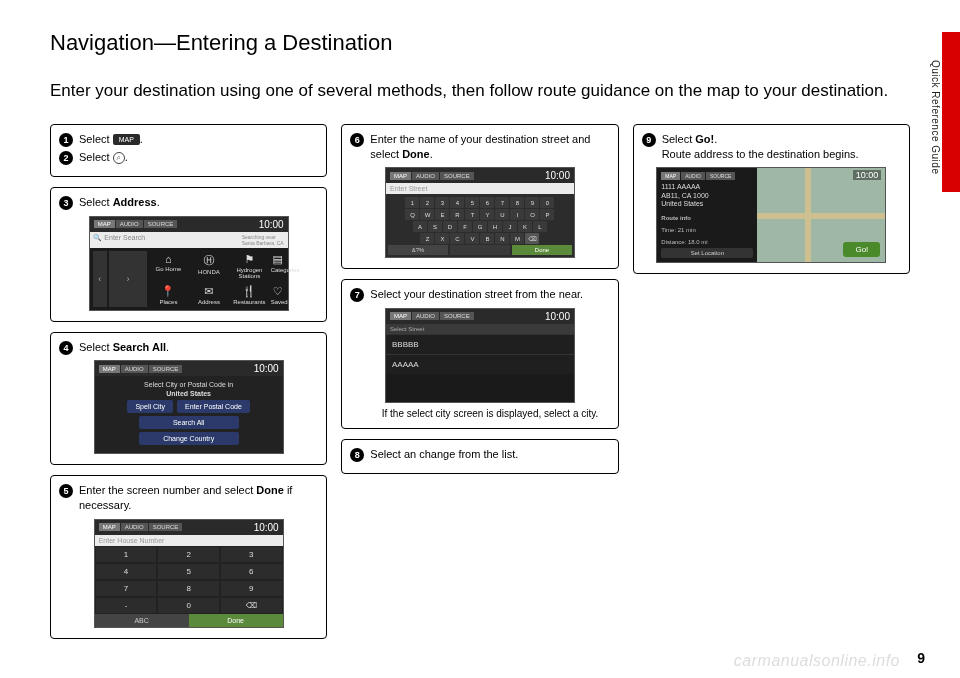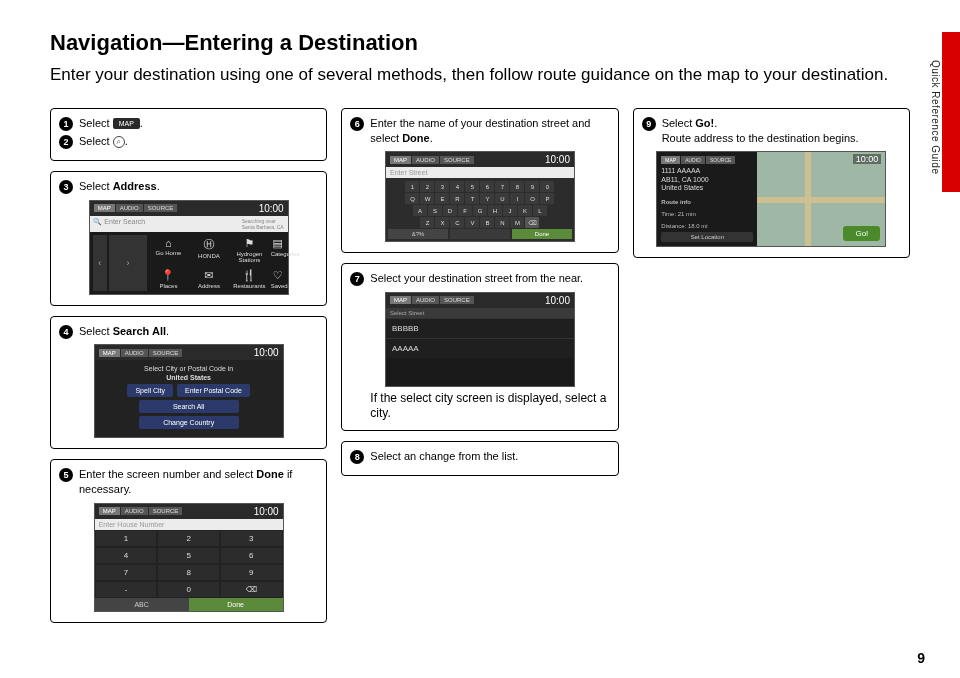--- a/index.html
+++ b/index.html
@@ -28,22 +28,22 @@
     position: absolute;
     right: 19px;
     top: 60px;
     writing-mode: vertical-rl;
     font-size: 10px;
     color: #222;
     letter-spacing: 0.5px;
   }
   h1 {
     font-size: 22px;
-    font-weight: bold;
-    margin-bottom: 6px;
+    font-weight: normal;
+    margin-bottom: 22px;
   }
   .intro {
     font-size: 17px;
     line-height: 1.5;
     margin-bottom: 2px;
   }
   .columns {
     display: flex;
     gap: 14px;
     margin-top: 20px;
@@ -96,23 +96,24 @@
     width: 12px; height: 12px;
     border: 1px solid #444;
     border-radius: 50%;
     align-items: center;
     justify-content: center;
     font-size: 8px;
     color: #444;
     vertical-align: middle;
   }
   .note-text {
-    font-size: 12px;
+    font-size: 10px;
     margin: 4px 0 0 20px;
     line-height: 1.3;
+    text-align: center;
   }
 
   
   .mock {
     margin: 5px auto 2px auto;
     background: #222;
     color: #ddd;
     font-size: 8px;
     border: 1px solid #555;
   }
@@ -479,14 +480,15 @@
             <div class="road v"></div>
             <div class="gobtn">Go!</div>
           </div>
         </div>
       </div>
 
     </div>
 
   </div>
 
+  <div class="watermark">carmanualsonline.info</div>
   <div class="page-num">9</div>
 </div>
 
 </body></html>

